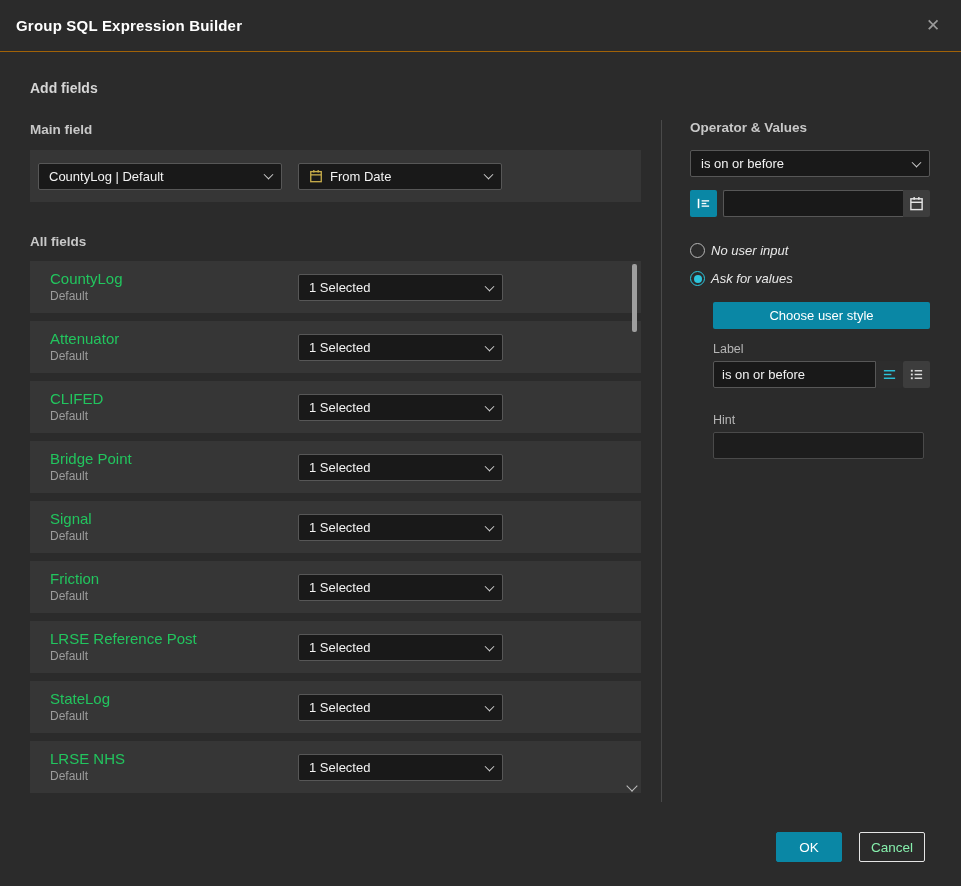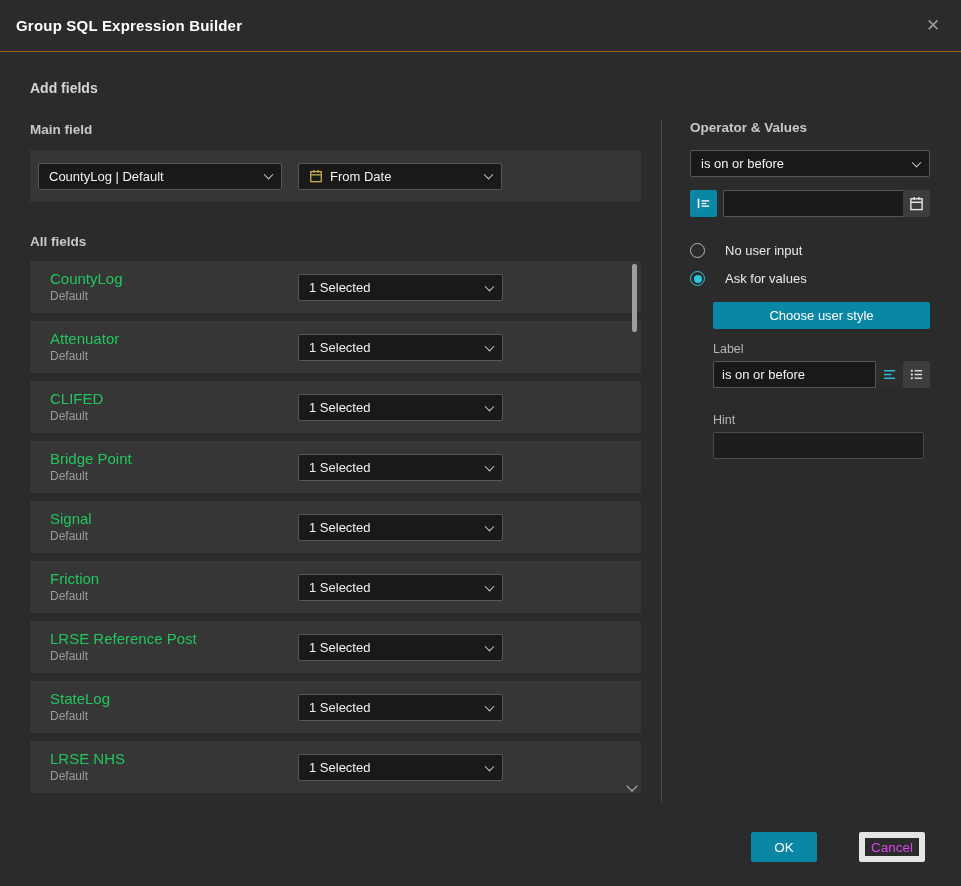--- a/index.html
+++ b/index.html
@@ -75,21 +75,21 @@
   .iconbtn.teal { background:#0a87a5; }
   .iconbtn.gray { background:#3d3d3d; }
   .iconbtn.dark { background:#2d2d2d; }
   .textbox {
     height:27px; background:#191919; border:1px solid #575757; border-radius:2px;
     color:#f2f2f2; font-size:13px; padding:0 8px; font-family:inherit; outline:none;
   }
   .value-input { margin-left:6px; width:180px; border-right:none; border-radius:2px 0 0 2px; }
   .value-row .iconbtn.gray { border-radius:0 2px 2px 0; }
   .radio-group { margin-top:26px; }
-  .radio-row { display:flex; align-items:center; gap:20px; margin-bottom:13px; cursor:pointer; }
+  .radio-row { display:flex; align-items:center; gap:6px; margin-bottom:13px; cursor:pointer;font-style:italic; }
   .radio { width:15px; height:15px; border:1.5px solid #b5b5b5; border-radius:50%; position:relative; flex:0 0 15px; }
   .radio.checked { border-color:#2cc5dd; }
   .radio.checked::after { content:""; position:absolute; inset:2.5px; background:#2cc5dd; border-radius:50%; }
   .radio-label { font-size:13px; color:#eaeaea; }
   .indent { margin-left:23px; }
   .choose-btn {
     margin-top:3px; width:217px; height:27px; background:#0a87a5; color:#fff;
     border:none; border-radius:2px; font-size:13px; font-family:inherit; cursor:pointer;
   }
   .small-label { margin-top:13px; font-size:12.5px; color:#b5b5b5; }
@@ -97,21 +97,21 @@
   .label-input { width:163px; border-radius:2px 0 0 2px; }
   .hint-label { margin-top:25px; }
   .hint-input { margin-top:5px; width:211px; border-color:#4a4a4a; background:#1d1d1d; }
   
   .footer { position:absolute; right:36px; bottom:24px; display:flex; gap:17px; }
   .btn {
     height:30px; min-width:66px; padding:0 1px; border-radius:2px;
     font-size:13.5px; font-family:inherit; cursor:pointer;
   }
   .btn.primary { background:#0a87a5; border:1px solid #0a87a5; color:#fff; }
-  .btn.ghost   { background:transparent; border:6px solid #e5e5e5; color:#d946ef;margin-left:25px; }
+  .btn.ghost   { background:transparent; border:1px solid #e5e5e5; color:#86efac; }
 </style>
 </head>
 <body>
 
 <div class="titlebar">
   <span class="title">Group SQL Expression Builder</span>
   <button class="close-btn">✕</button>
 </div>
 
 <div class="h1">Add fields</div>

